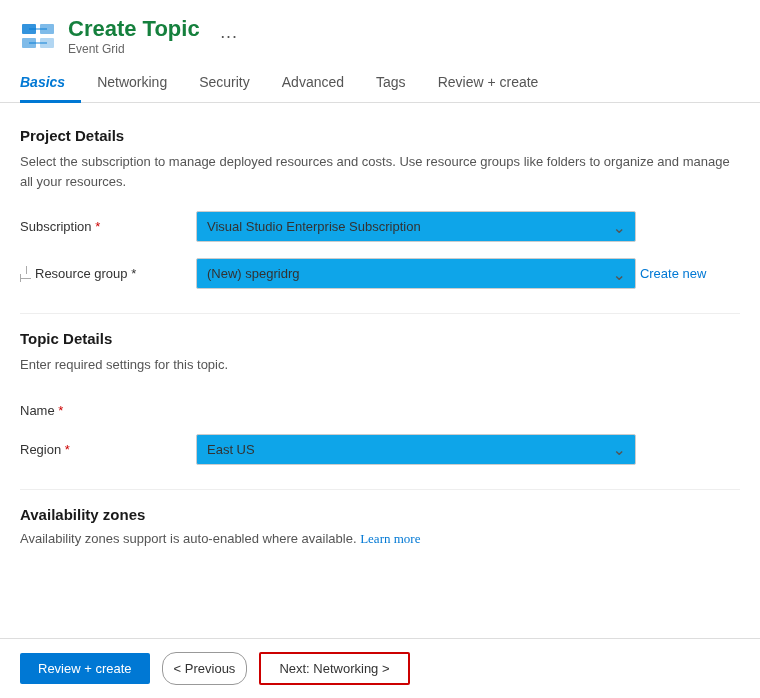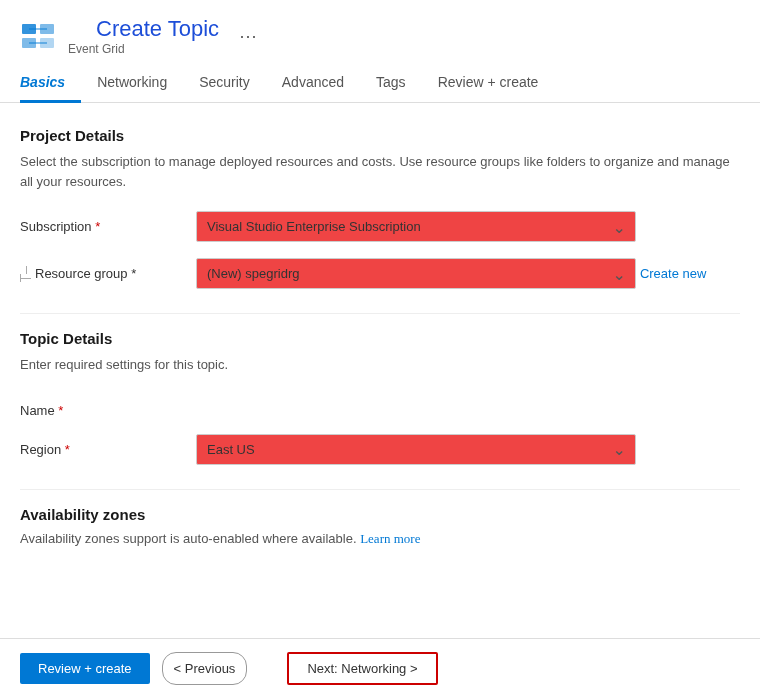--- a/index.html
+++ b/index.html
@@ -18,24 +18,23 @@
       padding: 16px 20px 8px 20px;
       gap: 12px;
     }
     .header-icon {
       width: 36px;
       height: 36px;
       flex-shrink: 0;
     }
     .header-text h1 {
       font-size: 22px;
-      font-weight: 400;
-      color: #1d4ed8;
+      font-weight: 700;
+      color: #15803d;
       line-height: 1.2;
-      margin-left: 28px;
     }
     .header-text .subtitle {
       font-size: 12px;
       color: #666;
     }
     .header-ellipsis {
       margin-left: 8px;
       font-size: 18px;
       color: #555;
       cursor: pointer;
@@ -107,21 +106,21 @@
       flex: 1;
     }
     .select-box {
       width: 100%;
       max-width: 440px;
       border: 1px solid #ccc;
       border-radius: 2px;
       padding: 7px 32px 7px 10px;
       font-size: 13px;
       color: #333;
-      background: #ef4444;
+      background: #0ea5e9;
       appearance: none;
       -webkit-appearance: none;
       cursor: pointer;
       position: relative;
     }
     .select-wrapper {
       position: relative;
       display: inline-block;
       width: 100%;
       max-width: 440px;
@@ -204,21 +203,20 @@
       border-radius: 14px;
     }
     .btn-next {
       background: #fff;
       color: #333;
       border: 2px solid #c00;
       padding: 7px 18px;
       font-size: 13px;
       cursor: pointer;
       border-radius: 2px;
-      margin-left: 28px;
     }
     .availability-zone-section {
       margin-top: 8px;
     }
     .learn-more {
       color: #0078d4;
       text-decoration: none;
       cursor: pointer;
       font-family: Liberation Serif, serif;
     }

